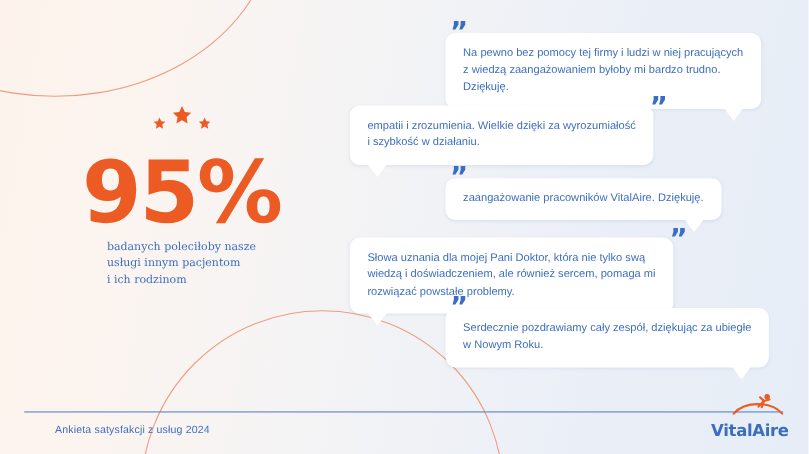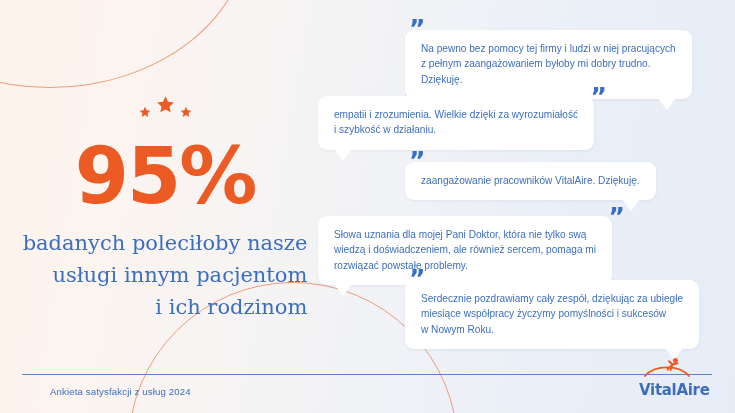--- a/index.html
+++ b/index.html
@@ -22,36 +22,36 @@
     display:flex; flex-direction:column; align-items:center;
   }
   #stars { display:flex; align-items:flex-end; gap:5px; height:26px; margin-bottom:6px; }
   .star { display:block; }
   #pct {
     font-family:"DejaVu Sans", sans-serif;
     font-size:78px; font-weight:700; color:#ec5b24;
     letter-spacing:-2px; line-height:0.95;margin-top:15px;
   }
   #subhead {
-    margin-top:15px; text-align:right;
+    margin-top:4px; text-align:left;
     font-family:"DejaVu Serif", serif;
-    font-size:21px; line-height:1.52; color:#3d6ebd; font-weight:400;
+    font-size:10px; line-height:1.52; color:#3d6ebd; font-weight:400;
   }
   #subhead div { white-space:nowrap; }
 
   
   #footer-rule {
     position:absolute; left:22px; top:374px; width:690px; height:1px;
     background:#5b83c6;
   }
   #footer-caption {
     position:absolute; left:22px; top:386px;
     font-size:9.6px; color:#3d6ebd; letter-spacing:.15px;margin-left:28px;
   }
-  #logo { position:absolute; right:18px; top:357px; width:78px; text-align:left; }
+  #logo { position:absolute; right:18px; top:357px; width:78px; text-align:right; }
   #logo-text {
     font-family:"DejaVu Sans", sans-serif;
     font-size:15px; font-weight:700; color:#3d6ebd; letter-spacing:-.3px; line-height:1;
   }
 
   
   #quotes { position:absolute; left:300px; top:0; width:435px; height:413px; }
   .bubble {
     position:absolute; background:#fff; border-radius:9px;
     padding:11px 16px 12px 16px;
@@ -107,21 +107,21 @@
     <div>usługi innym pacjentom</div>
     <div>i ich rodzinom</div>
   </div>
 </div>
 
 <div id="quotes">
 
   <div class="bubble r" id="b1">
     <span class="qmark">”</span>
     <p>Na pewno bez pomocy tej firmy i ludzi w niej pracujących</p>
-    <p>z pełnym zaangażowaniem byłoby mi dobry trudno.</p>
+    <p>z wiedzą zaangażowaniem byłoby mi bardzo trudno.</p>
     <p>Dziękuję.</p>
     <span class="tail"></span>
   </div>
 
   <div class="bubble l" id="b2">
     <span class="qmark">”</span>
     <p>empatii i zrozumienia. Wielkie dzięki za wyrozumiałość</p>
     <p>i szybkość w działaniu.</p>
     <span class="tail"></span>
   </div>
@@ -136,21 +136,20 @@
     <span class="qmark">”</span>
     <p>Słowa uznania dla mojej Pani Doktor, która nie tylko swą</p>
     <p>wiedzą i doświadczeniem, ale również sercem, pomaga mi</p>
     <p>rozwiązać powstałe problemy.</p>
     <span class="tail"></span>
   </div>
 
   <div class="bubble r" id="b5">
     <span class="qmark">”</span>
     <p>Serdecznie pozdrawiamy cały zespół, dziękując za ubiegłe</p>
-    <p>miesiące współpracy życzymy pomyślności i sukcesów</p>
     <p>w Nowym Roku.</p>
     <span class="tail"></span>
   </div>
 </div>
 
 <div id="footer-rule"></div>
 <div id="footer-caption">Ankieta satysfakcji z usług 2024</div>
 
 <div id="logo">
   <svg width="56" height="22" viewBox="0 0 56 22">

